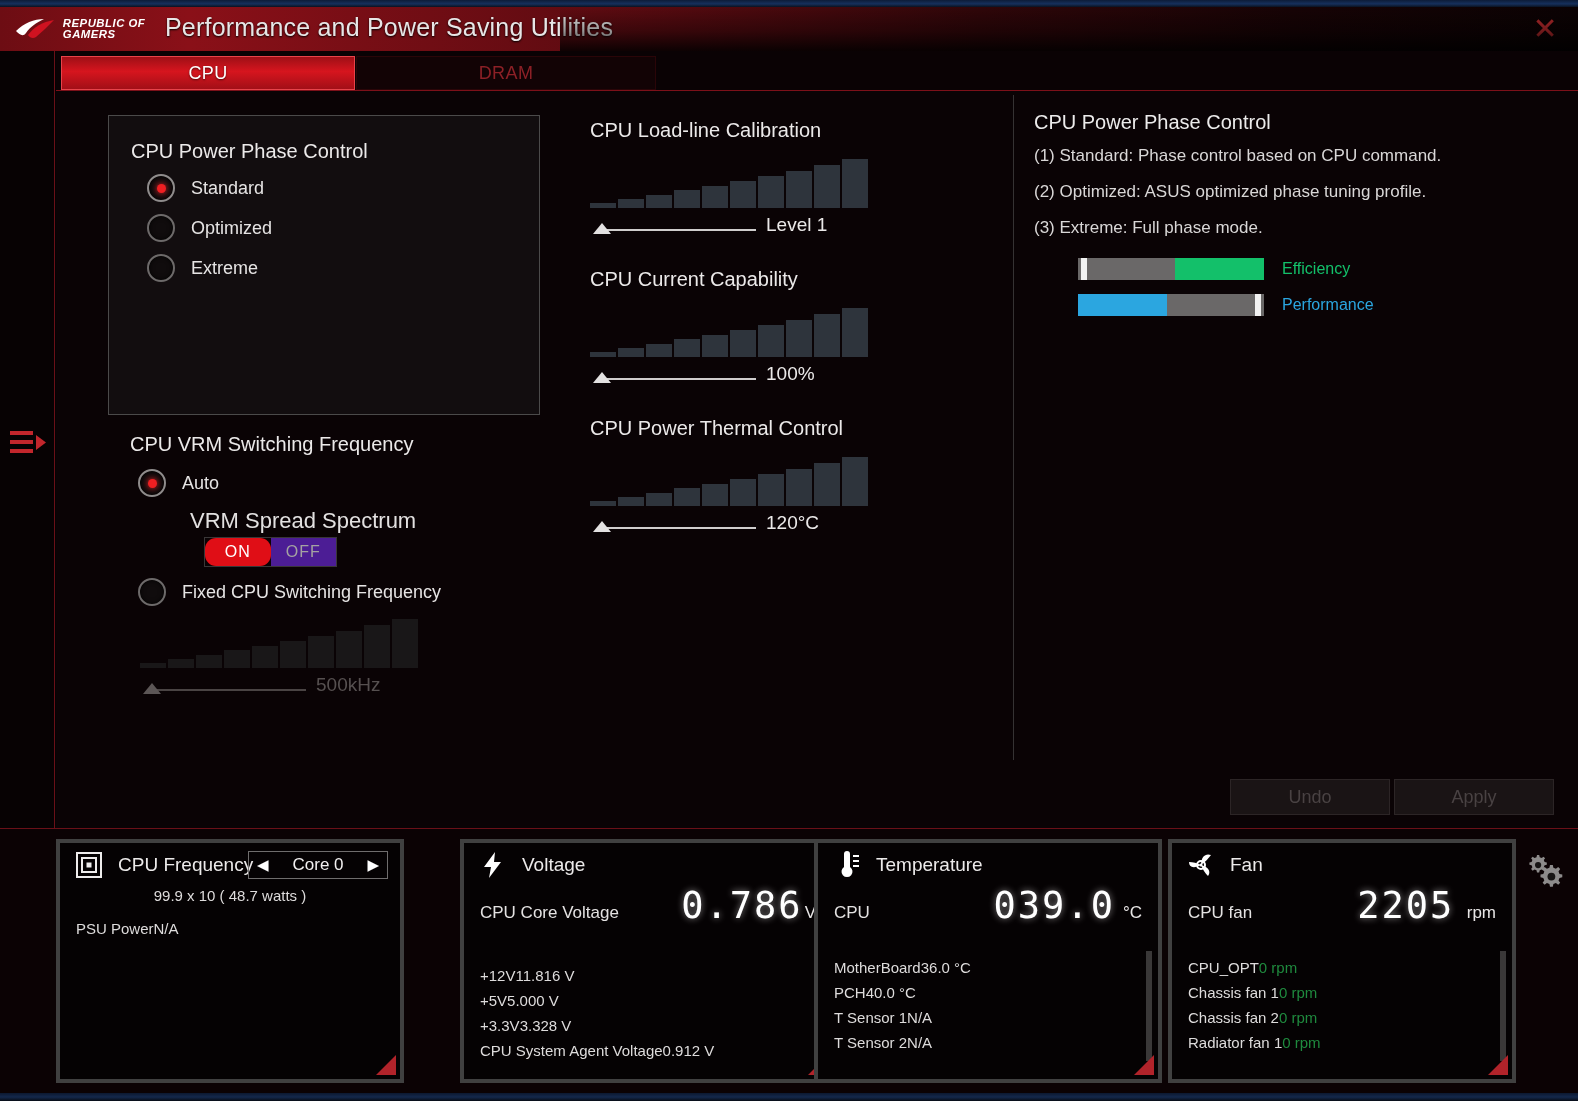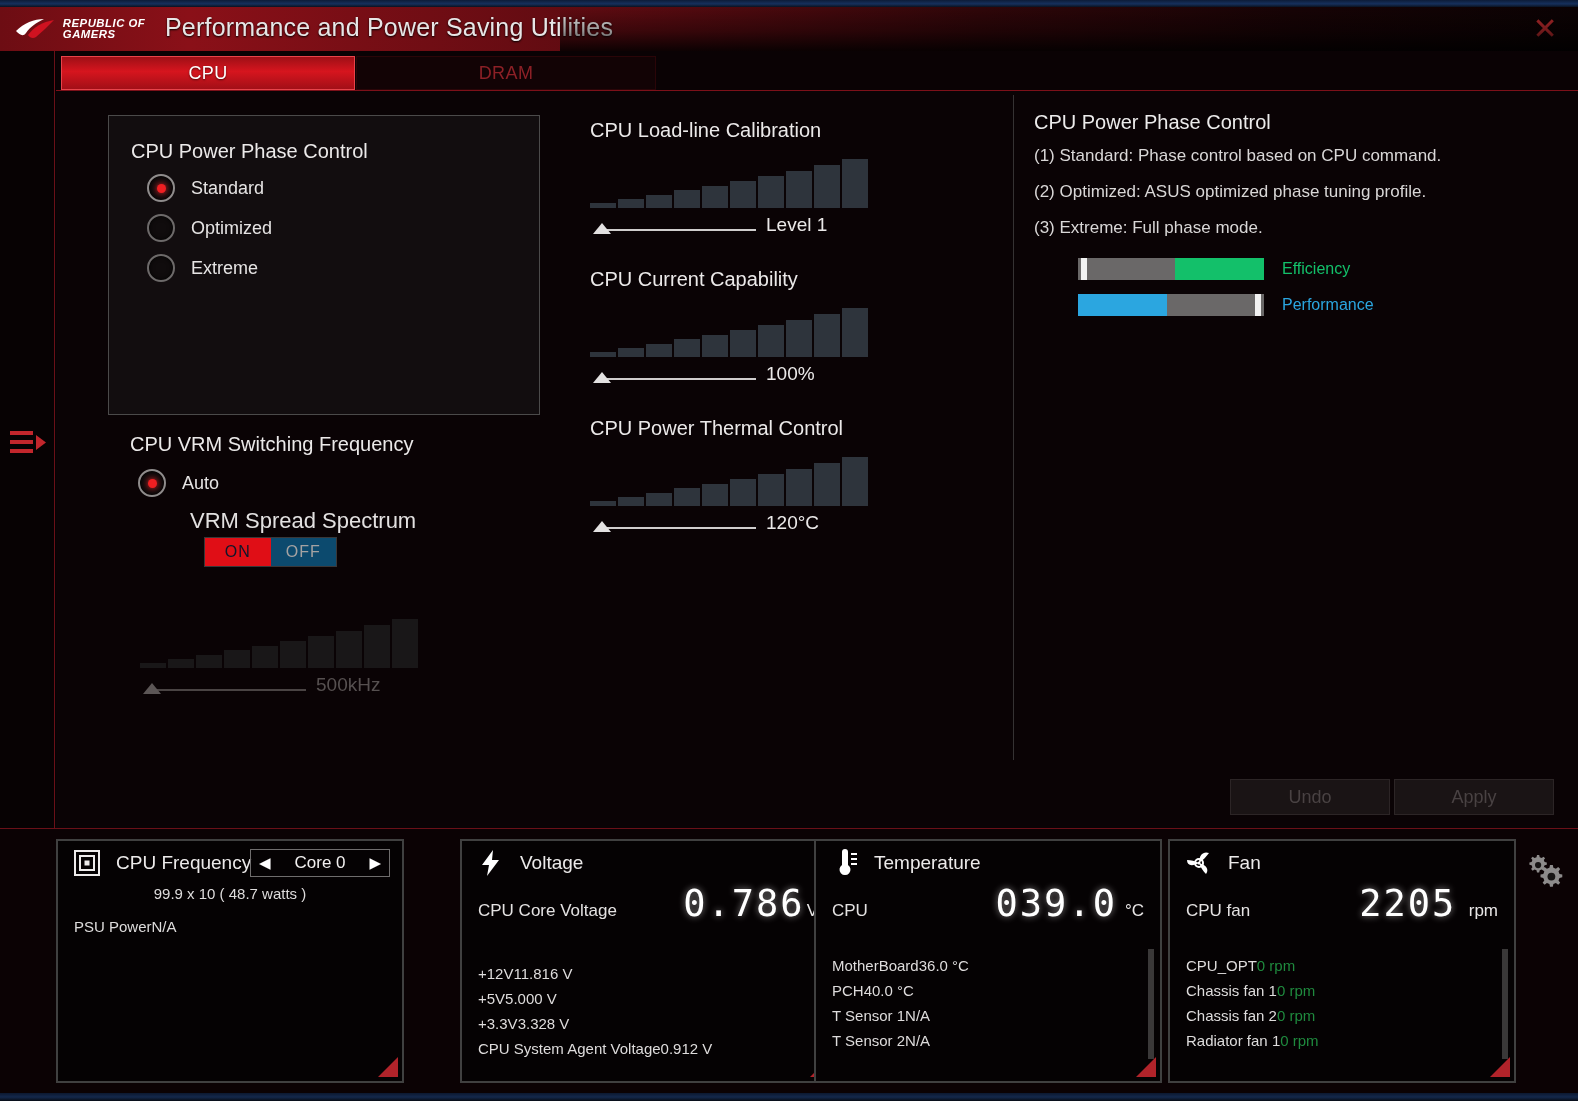--- a/index.html
+++ b/index.html
@@ -127,22 +127,22 @@
 
   
   .onoff {
     position: absolute; display: flex; width: 133px; height: 30px;
     border: 1px solid #3a3738; cursor: pointer;
   }
   .onoff .seg {
     flex: 1; display: flex; align-items: center; justify-content: center;
     font-size: 16px; letter-spacing: 1px;
   }
-  .onoff .seg.on  { background: #e00e16; color: #0f172a; }
-  .onoff .seg.off { background: #0c4a6e; color: #a4a2a2; }
+  .onoff .seg.on  { background: #e00e16; color: #ffffff; border-radius: 11px; }
+  .onoff .seg.off { background: #4c1d95; color: #a4a2a2; }
 
   
   .slider-block { position: absolute; }
   .slider-title { font-size: 20px; color: #ebe9e9; margin-bottom: 14px; }
   .ramp { position: relative; width: 281px; height: 52px; display: block; }
   .slider-row {
     position: relative; margin-top: 10px; width: 281px; height: 22px;
   }
   .slider-track {
     position: absolute; left: 14px; top: 11px; width: 152px; height: 2px;
@@ -187,21 +187,21 @@
   .btn.undo  { left: 1174px; justify-content: center; }
   .btn.apply { left: 1338px; }
 
   
   .monitor {
     position: absolute; left: 0; top: 828px; width: 1578px; height: 265px;
     background: #0b0204; border-top: 1px solid #6a1018;
   }
   .mpanel {
     position: absolute; top: 10px; height: 244px;
-    background: #050203; border: 2px solid #404040;
+    background: #050203; border: 4px solid #404040;
   }
   .mpanel::after {
     content: ""; position: absolute; right: 4px; bottom: 4px;
     width: 0; height: 0;
     border-left: 20px solid transparent; border-bottom: 20px solid #b1232a;
   }
   .m-head { position: relative; height: 44px; display: flex; align-items: center; padding-left: 14px; gap: 14px; }
   .m-icon { width: 30px; height: 30px; flex: none; }
   .m-title { font-size: 19px; color: #eceaea; }
   .m-big-row { display: flex; align-items: baseline; padding: 0 16px; height: 44px; }
@@ -301,20 +301,24 @@
     <div class="radio-row" style="left:82px; top:378px;">
       <span class="radio on">
           <span class="dot"></span>
         </span>
       <span class="radio-label">Auto</span>
     </div>
     <div class="sublabel" style="left:134px; top:417px;">VRM Spread Spectrum</div>
     <div class="onoff" style="left:148px; top:446px;">
       <span class="seg on">ON</span>
       <span class="seg off">OFF</span>
+    </div>
+    <div class="radio-row" style="left:82px; top:487px;">
+      <span class="radio"></span>
+      <span class="radio-label">Fixed CPU Switching Frequency</span>
     </div>
     <div class="slider-block disabled" style="left:84px; top:525px;">
       <svg class="ramp" viewBox="0 0 281 52">
         <g fill="#191718">
           <rect x="0" y="47" width="26" height="5"></rect>
           <rect x="28" y="43" width="26" height="9"></rect>
           <rect x="56" y="39" width="26" height="13"></rect>
           <rect x="84" y="34" width="26" height="18"></rect>
           <rect x="112" y="30" width="26" height="22"></rect>
           <rect x="140" y="25" width="26" height="27"></rect>

